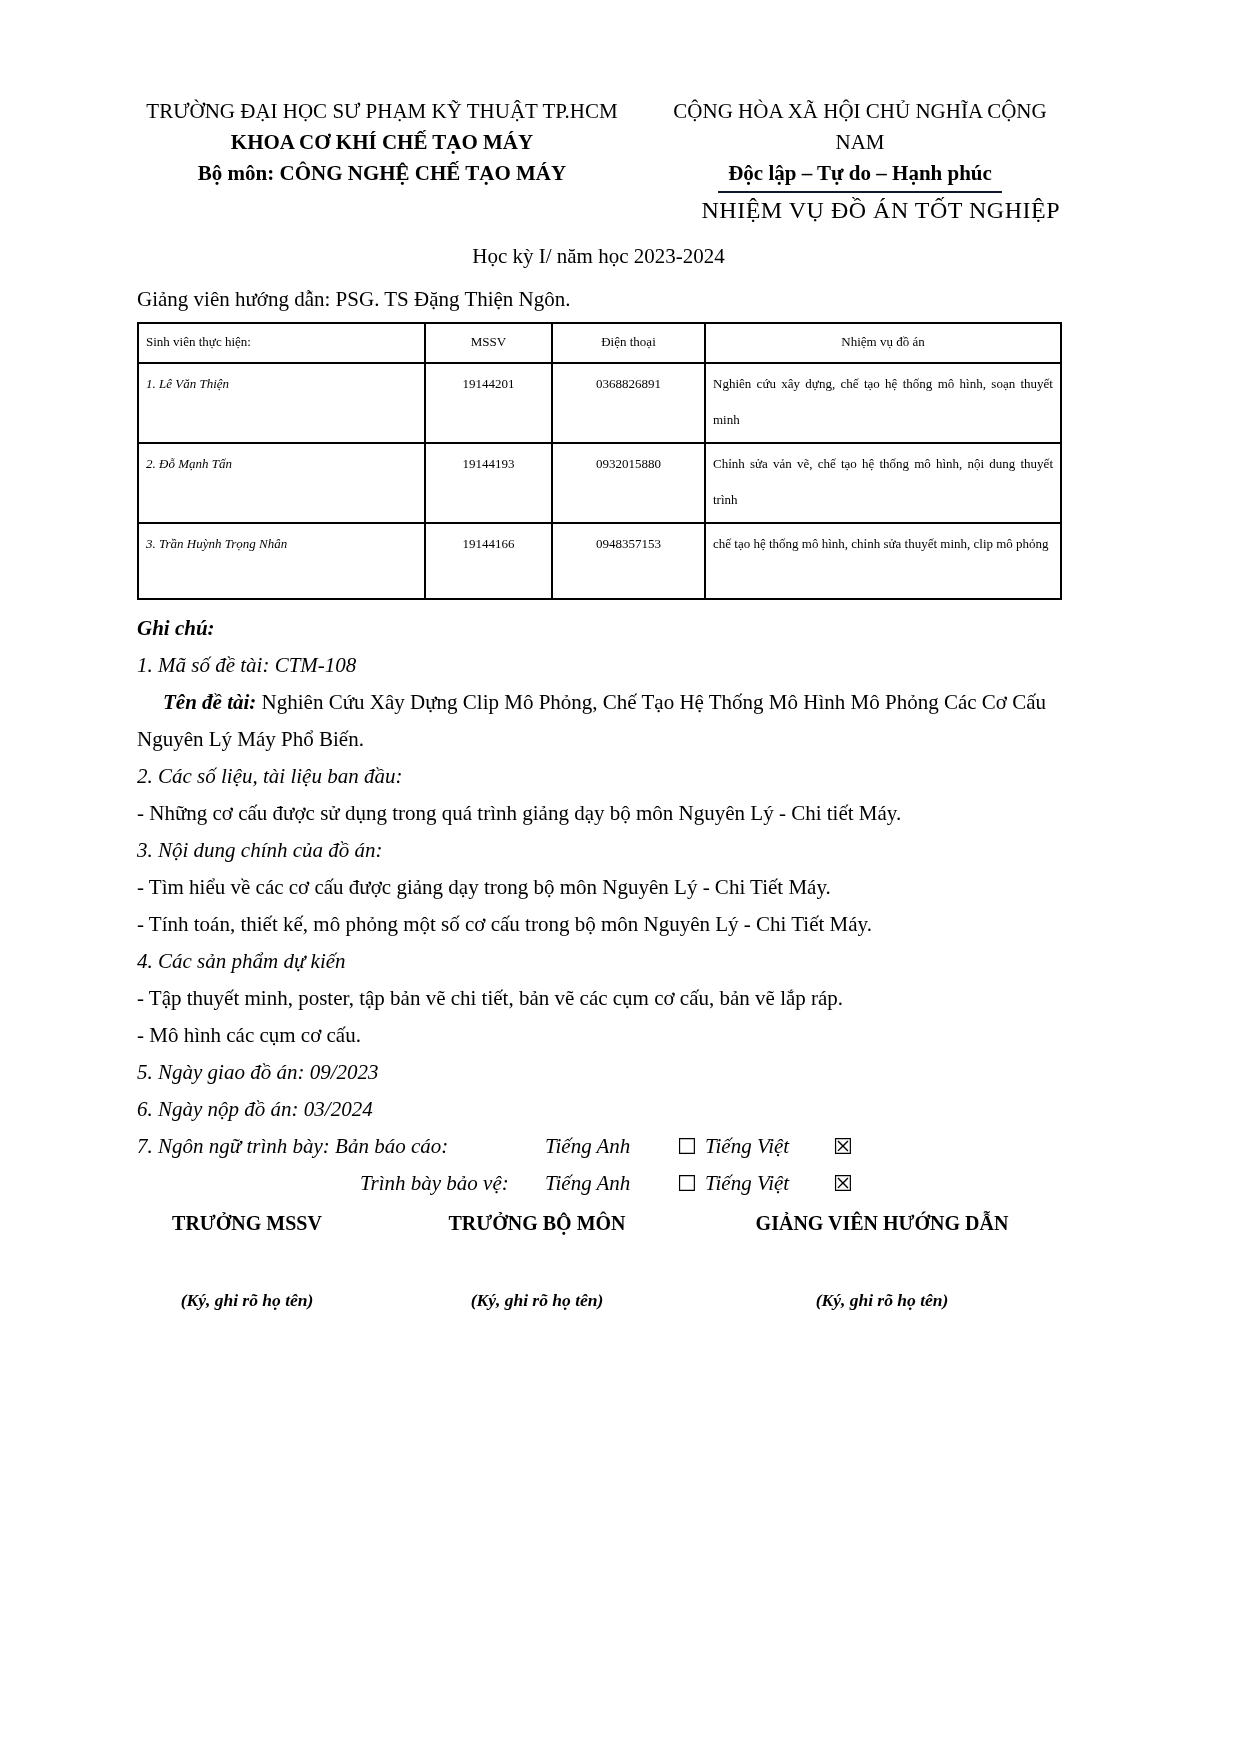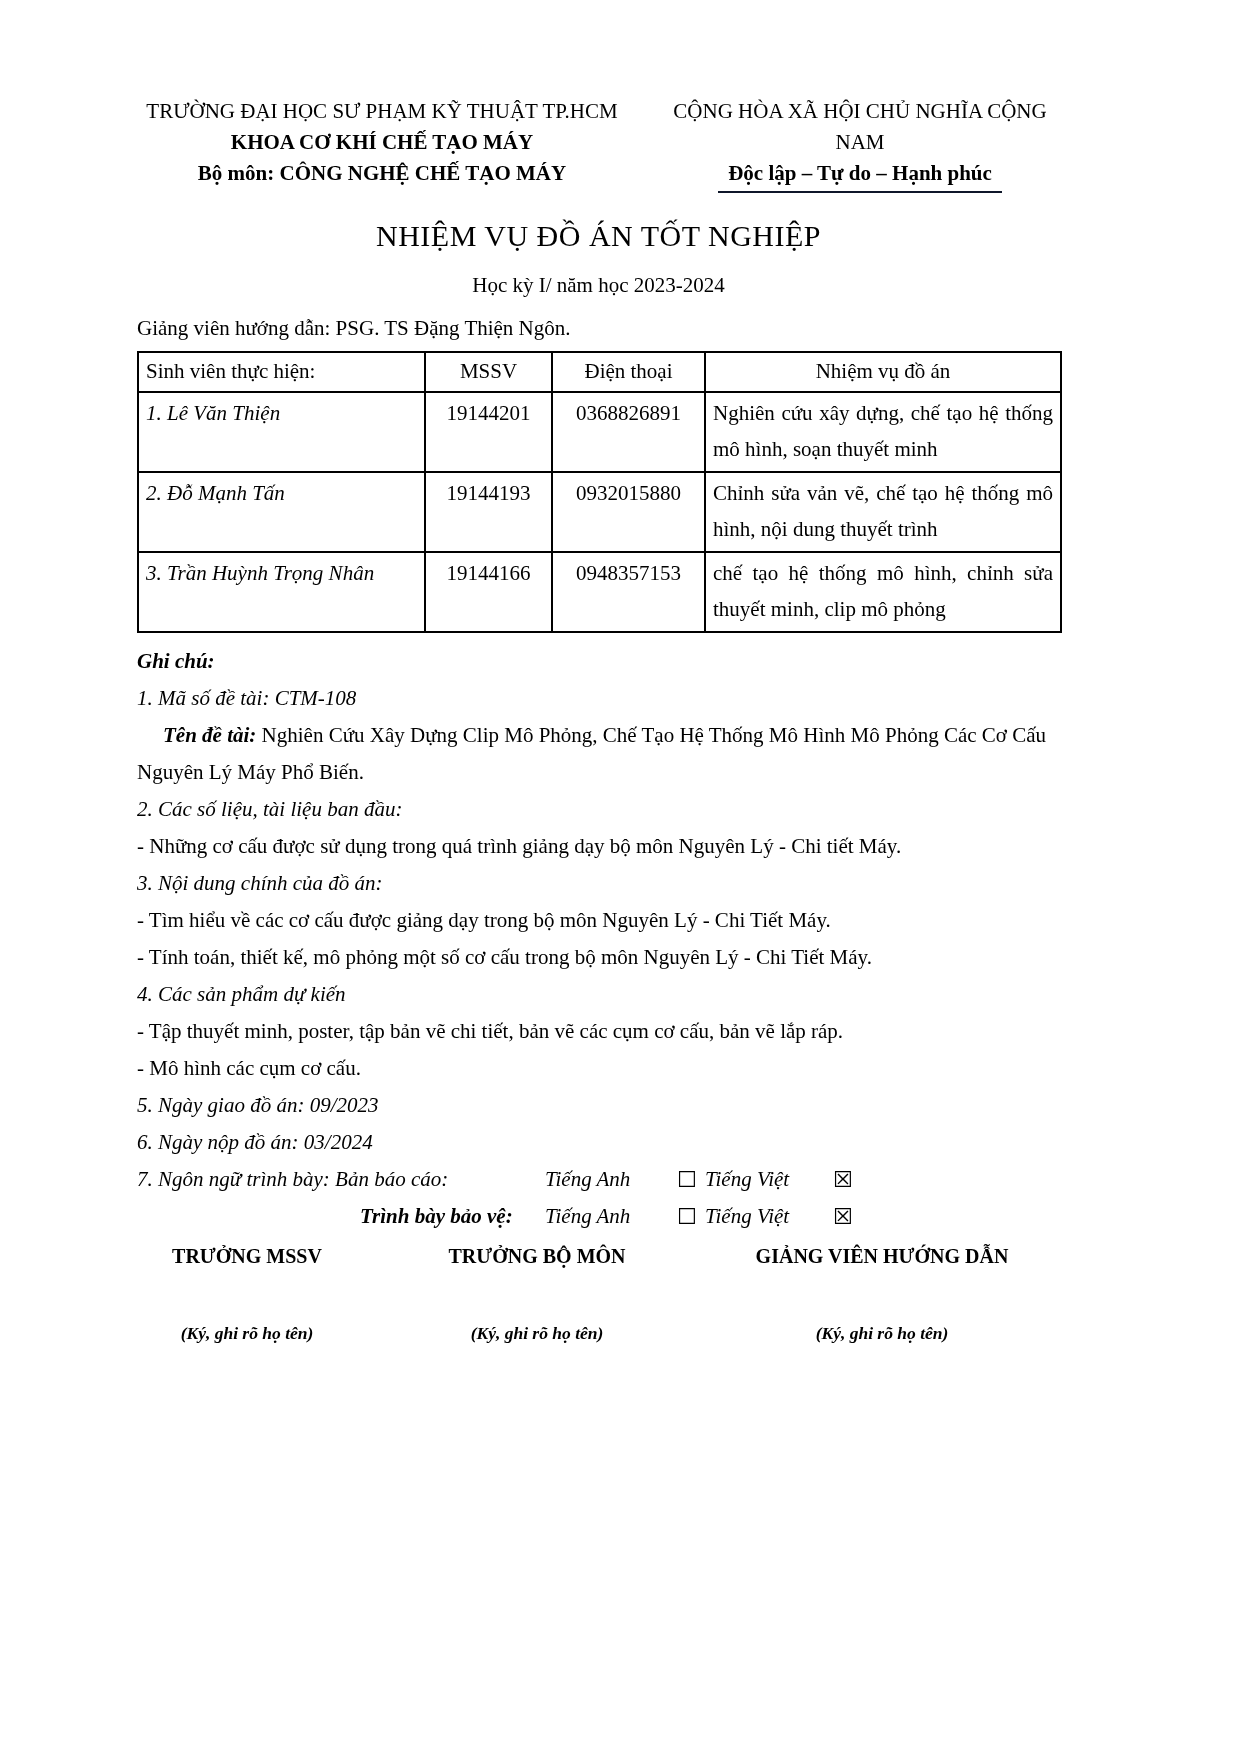--- a/index.html
+++ b/index.html
@@ -19,46 +19,46 @@
     position: absolute;
     left: 137px;
     top: 96px;
     width: 923px;
   }
   .header { display: flex; justify-content: space-between; }
   .header-left  { width: 490px; text-align: center; line-height: 31px; }
   .header-right { width: 400px; text-align: center; line-height: 31px; }
   .bold { font-weight: bold; }
   .underlined { display: inline-block; border-bottom: 2px solid #0f172a; padding: 0 10px 2px 10px; }
-  .doc-title { text-align: center; font-size: 30px; margin-top: 26px; letter-spacing: 0.5px; }
+  .doc-title { text-align: right; font-size: 24px; margin-top: 4px; letter-spacing: 0.5px; }
   .doc-subtitle { text-align: center; font-size: 21px; margin-top: 20px; }
   .advisor { margin-top: 13px; line-height: 34px; }
   table.students-table { border-collapse: collapse; width: 100%; margin-top: 6px; table-layout: fixed; }
   .students-table th, .students-table td {
     border: 2px solid #000;
     font-weight: normal;
-    font-size: 21px;
+    font-size: 13px;
     padding: 2px 7px 4px 7px;
     vertical-align: top;
     line-height: 36px;
   }
   .students-table thead th { height: 38px; line-height: 32px; }
   .students-table tbody td { height: 76px; }
   .th-students { text-align: left; }
   .th-center, .td-center { text-align: center; }
   .td-name { text-align: left; white-space: nowrap; overflow: hidden; font-style: italic; }
   .td-task { text-align: justify; padding-left: 5px; padding-right: 5px; }
   .body-lines { margin-top: 10px; }
   .line { line-height: 37px; }
   .italic { font-style: italic; }
   .bold-italic { font-style: italic; font-weight: bold; }
   .topic-para { line-height: 37px; text-indent: 26px; }
   .lang-row { position: relative; height: 37px; line-height: 37px; }
   .lang-row .row-label-1 { position: absolute; left: 0; }
-  .lang-row .row-label-2 { position: absolute; left: 223px; font-weight: bold; }
+  .lang-row .row-label-2 { position: absolute; left: 223px; }
   .lang-row .lang-en { position: absolute; left: 408px; font-style: italic; }
   .lang-row .cb-1 { position: absolute; left: 540px; }
   .lang-row .lang-vi { position: absolute; left: 568px; font-style: italic; }
   .lang-row .cb-2 { position: absolute; left: 696px; }
   .checkbox { font-family: "DejaVu Sans", sans-serif; font-size: 22px; line-height: 37px; }
   .signatures { position: relative; height: 90px; margin-top: 6px; }
   .sig-col { position: absolute; top: 0; text-align: center; }
   .sig-col-1 { left: 0; width: 220px; }
   .sig-col-2 { left: 290px; width: 220px; }
   .sig-col-3 { left: 600px; width: 290px; }

